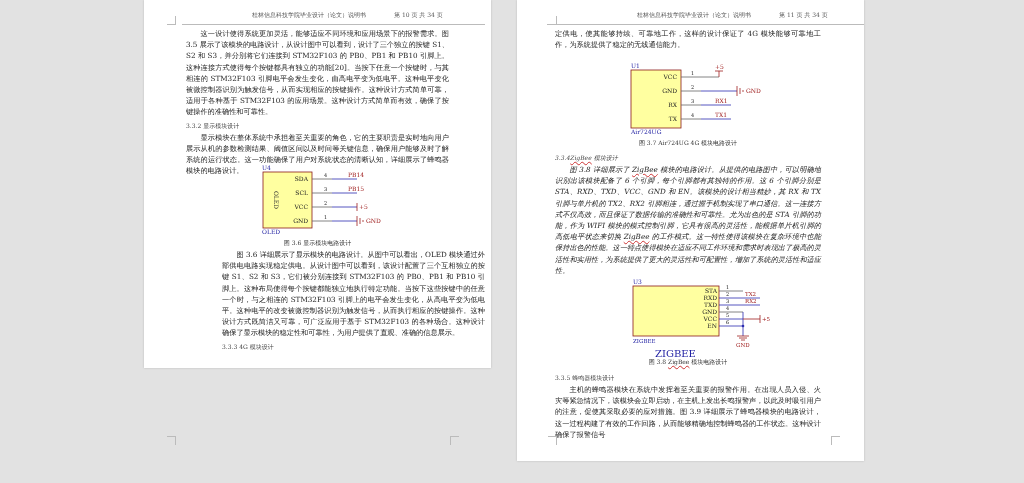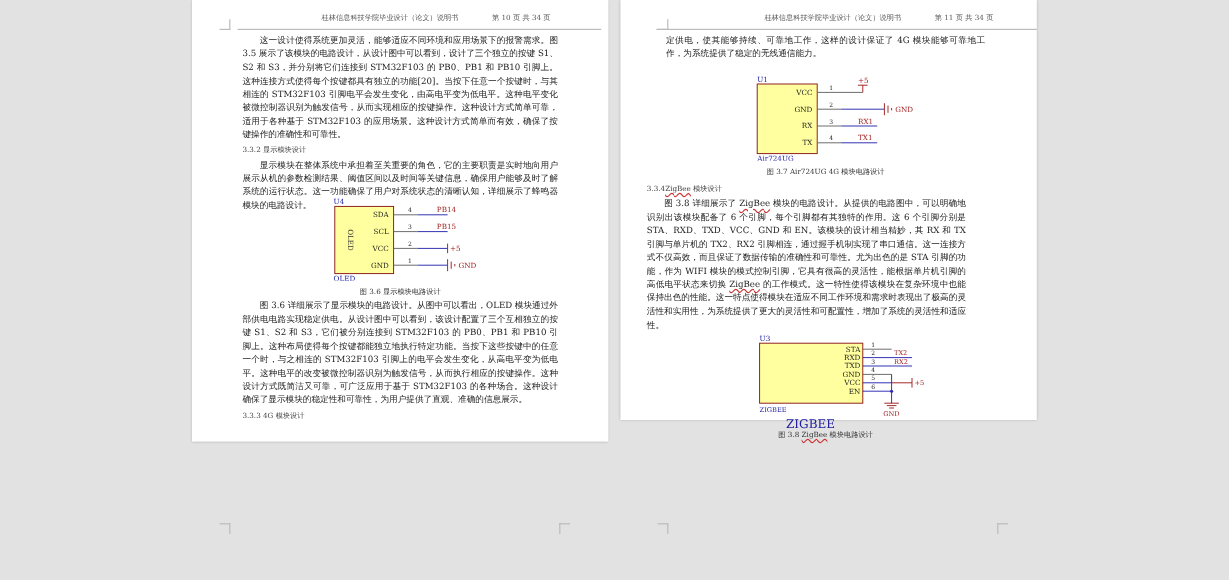--- a/index.html
+++ b/index.html
@@ -6,22 +6,22 @@
   body {
     width:1024px; height:483px; overflow:hidden;
     background:#e2e2e2; position:relative;
     font-family:"DejaVu Serif","Liberation Serif",serif;
     color:#222;
   }
   .page {
     position:absolute; top:0; background:#fff;
     box-shadow:0 0 2px rgba(0,0,0,0.18);
   }
-  #page-left { left:160px; width:347px; height:368px; }
-  #page-right { left:517px; width:347px; height:350px; }
+  #page-left { left:144px; width:347px; height:368px; }
+  #page-right { left:517px; width:347px; height:461px; }
   .hdr {
     position:absolute; top:11px; font-size:6px; color:#555; white-space:nowrap;
   }
   .hdr-line { position:absolute; top:24px; left:38px; right:6px; height:0; border-top:1px solid #bbb; }
   .corner { position:absolute; width:8px; height:8px; border-color:#bbb; border-style:solid; border-width:0; }
   .c-tl { border-right-width:1px; border-bottom-width:1px; }
   .c-bl { border-right-width:1px; border-top-width:1px; }
   .c-br { border-left-width:1px; border-top-width:1px; }
   .body-text {
     position:absolute; left:42px; width:263px;
@@ -79,21 +79,21 @@
       <text x="115" y="45" font-size="6" fill="#a02020">+5</text>
       <line x1="113" y1="52" x2="113" y2="62" stroke="#a02020" stroke-width="0.8"></line>
       <line x1="116" y1="54" x2="116" y2="60" stroke="#a02020" stroke-width="0.8"></line>
       <line x1="119" y1="56" x2="119" y2="58" stroke="#a02020" stroke-width="0.8"></line>
       <text x="122" y="59" font-size="6" fill="#a02020">GND</text>
       <text x="18" y="70" font-size="6" fill="#1a1aa0">OLED</text>
     </svg>
   </div>
   <div class="caption" style="position:absolute;left:42px;width:263px;top:239px;">图 3.6 显示模块电路设计</div>
 
-  <div class="body-text" style="top:249px;">
+  <div class="body-text" style="top:249px;margin-left:36px;">
     <p class="para">图 3.6 详细展示了显示模块的电路设计。从图中可以看出，OLED 模块通过外部供电电路实现稳定供电。从设计图中可以看到，该设计配置了三个互相独立的按键 S1、S2 和 S3，它们被分别连接到 STM32F103 的 PB0、PB1 和 PB10 引脚上。这种布局使得每个按键都能独立地执行特定功能。当按下这些按键中的任意一个时，与之相连的 STM32F103 引脚上的电平会发生变化，从高电平变为低电平。这种电平的改变被微控制器识别为触发信号，从而执行相应的按键操作。这种设计方式既简洁又可靠，可广泛应用于基于 STM32F103 的各种场合。这种设计确保了显示模块的稳定性和可靠性，为用户提供了直观、准确的信息展示。</p>
     <div class="sec">3.3.3 4G 模块设计</div>
   </div>
 
   <div class="corner c-bl" style="left:23px;top:436px;"></div>
   <div class="corner c-br" style="left:306px;top:436px;"></div>
 </div>
 
 <div class="page" id="page-right">
   <div class="corner c-tl" style="left:31px;top:16px;"></div>
@@ -131,21 +131,21 @@
       <line x1="115" y1="26" x2="115" y2="32" stroke="#a02020" stroke-width="0.8"></line>
       <line x1="118" y1="28" x2="118" y2="30" stroke="#a02020" stroke-width="0.8"></line>
       <text x="121" y="31" font-size="6" fill="#a02020">GND</text>
       <text x="90" y="41" font-size="6" fill="#a02020">RX1</text>
       <text x="90" y="55" font-size="6" fill="#a02020">TX1</text>
       <text x="6" y="72" font-size="6" fill="#1a1aa0">Air724UG</text>
     </svg>
   </div>
   <div class="caption" style="position:absolute;left:38px;width:266px;top:139px;">图 3.7 Air724UG 4G 模块电路设计</div>
 
-  <div class="body-text" style="top:150px;left:22px;width:266px;">
+  <div class="body-text" style="top:150px;left:38px;width:266px;font-style:italic;">
     <div class="sec"><span>3.3.4</span><span class="sq">ZigBee</span><span> 模块设计</span></div>
     <p class="para"><span>图 3.8 详细展示了 </span><span class="sq">ZigBee</span><span> 模块的电路设计。从提供的电路图中，可以明确地识别出该模块配备了 6 个引脚，每个引脚都有其独特的作用。这 6 个引脚分别是 STA、RXD、TXD、VCC、GND 和 EN。该模块的设计相当精妙，其 RX 和 TX 引脚与单片机的 TX2、RX2 引脚相连，通过握手机制实现了串口通信。这一连接方式不仅高效，而且保证了数据传输的准确性和可靠性。尤为出色的是 STA 引脚的功能，作为 WIFI 模块的模式控制引脚，它具有很高的灵活性，能根据单片机引脚的高低电平状态来切换 </span><span class="sq">ZigBee</span><span> 的工作模式。这一特性使得该模块在复杂环境中也能保持出色的性能。这一特点使得模块在适应不同工作环境和需求时表现出了极高的灵活性和实用性，为系统提供了更大的灵活性和可配置性，增加了系统的灵活性和适应性。</span></p>
   </div>
 
   <div class="fig" style="left:108px;top:278px;width:160px;height:80px;">
     <svg width="160" height="80" viewBox="0 0 160 80">
       <text x="8" y="6" font-size="6" fill="#1a1aa0">U3</text>
       <rect x="8" y="8" width="86" height="50" fill="#ffffa0" stroke="#8b1a1a" stroke-width="0.8"></rect>
       <text x="92" y="15" font-size="6" text-anchor="end" fill="#222">STA</text>
       <text x="92" y="22" font-size="6" text-anchor="end" fill="#222">RXD</text>
@@ -175,16 +175,20 @@
       <text x="101" y="39" font-size="5" fill="#222">5</text>
       <text x="101" y="46" font-size="5" fill="#222">6</text>
       <text x="120" y="18" font-size="5.5" fill="#a02020">TX2</text>
       <text x="120" y="25" font-size="5.5" fill="#a02020">RX2</text>
       <text x="8" y="65" font-size="5.5" fill="#1a1aa0">ZIGBEE</text>
       <text x="30" y="79" font-size="10" fill="#1a1aa0">ZIGBEE</text>
     </svg>
   </div>
   <div class="caption" style="position:absolute;left:38px;width:266px;top:358px;"><span>图 3.8 </span><span class="sq">ZigBee</span><span> 模块电路设计</span></div>
 
+  <div class="body-text" style="top:370px;left:38px;width:266px;">
+    <div class="sec">3.3.5 蜂鸣器模块设计</div>
+    <p class="para">主机的蜂鸣器模块在系统中发挥着至关重要的报警作用。在出现人员入侵、火灾等紧急情况下，该模块会立即启动，在主机上发出长鸣报警声，以此及时吸引用户的注意，促使其采取必要的应对措施。图 3.9 详细展示了蜂鸣器模块的电路设计，这一过程构建了有效的工作回路，从而能够精确地控制蜂鸣器的工作状态。这种设计确保了报警信号</p>
+  </div>
 
   <div class="corner c-bl" style="left:31px;top:436px;"></div>
   <div class="corner c-br" style="left:314px;top:436px;"></div>
 </div>
 
 </body></html>

